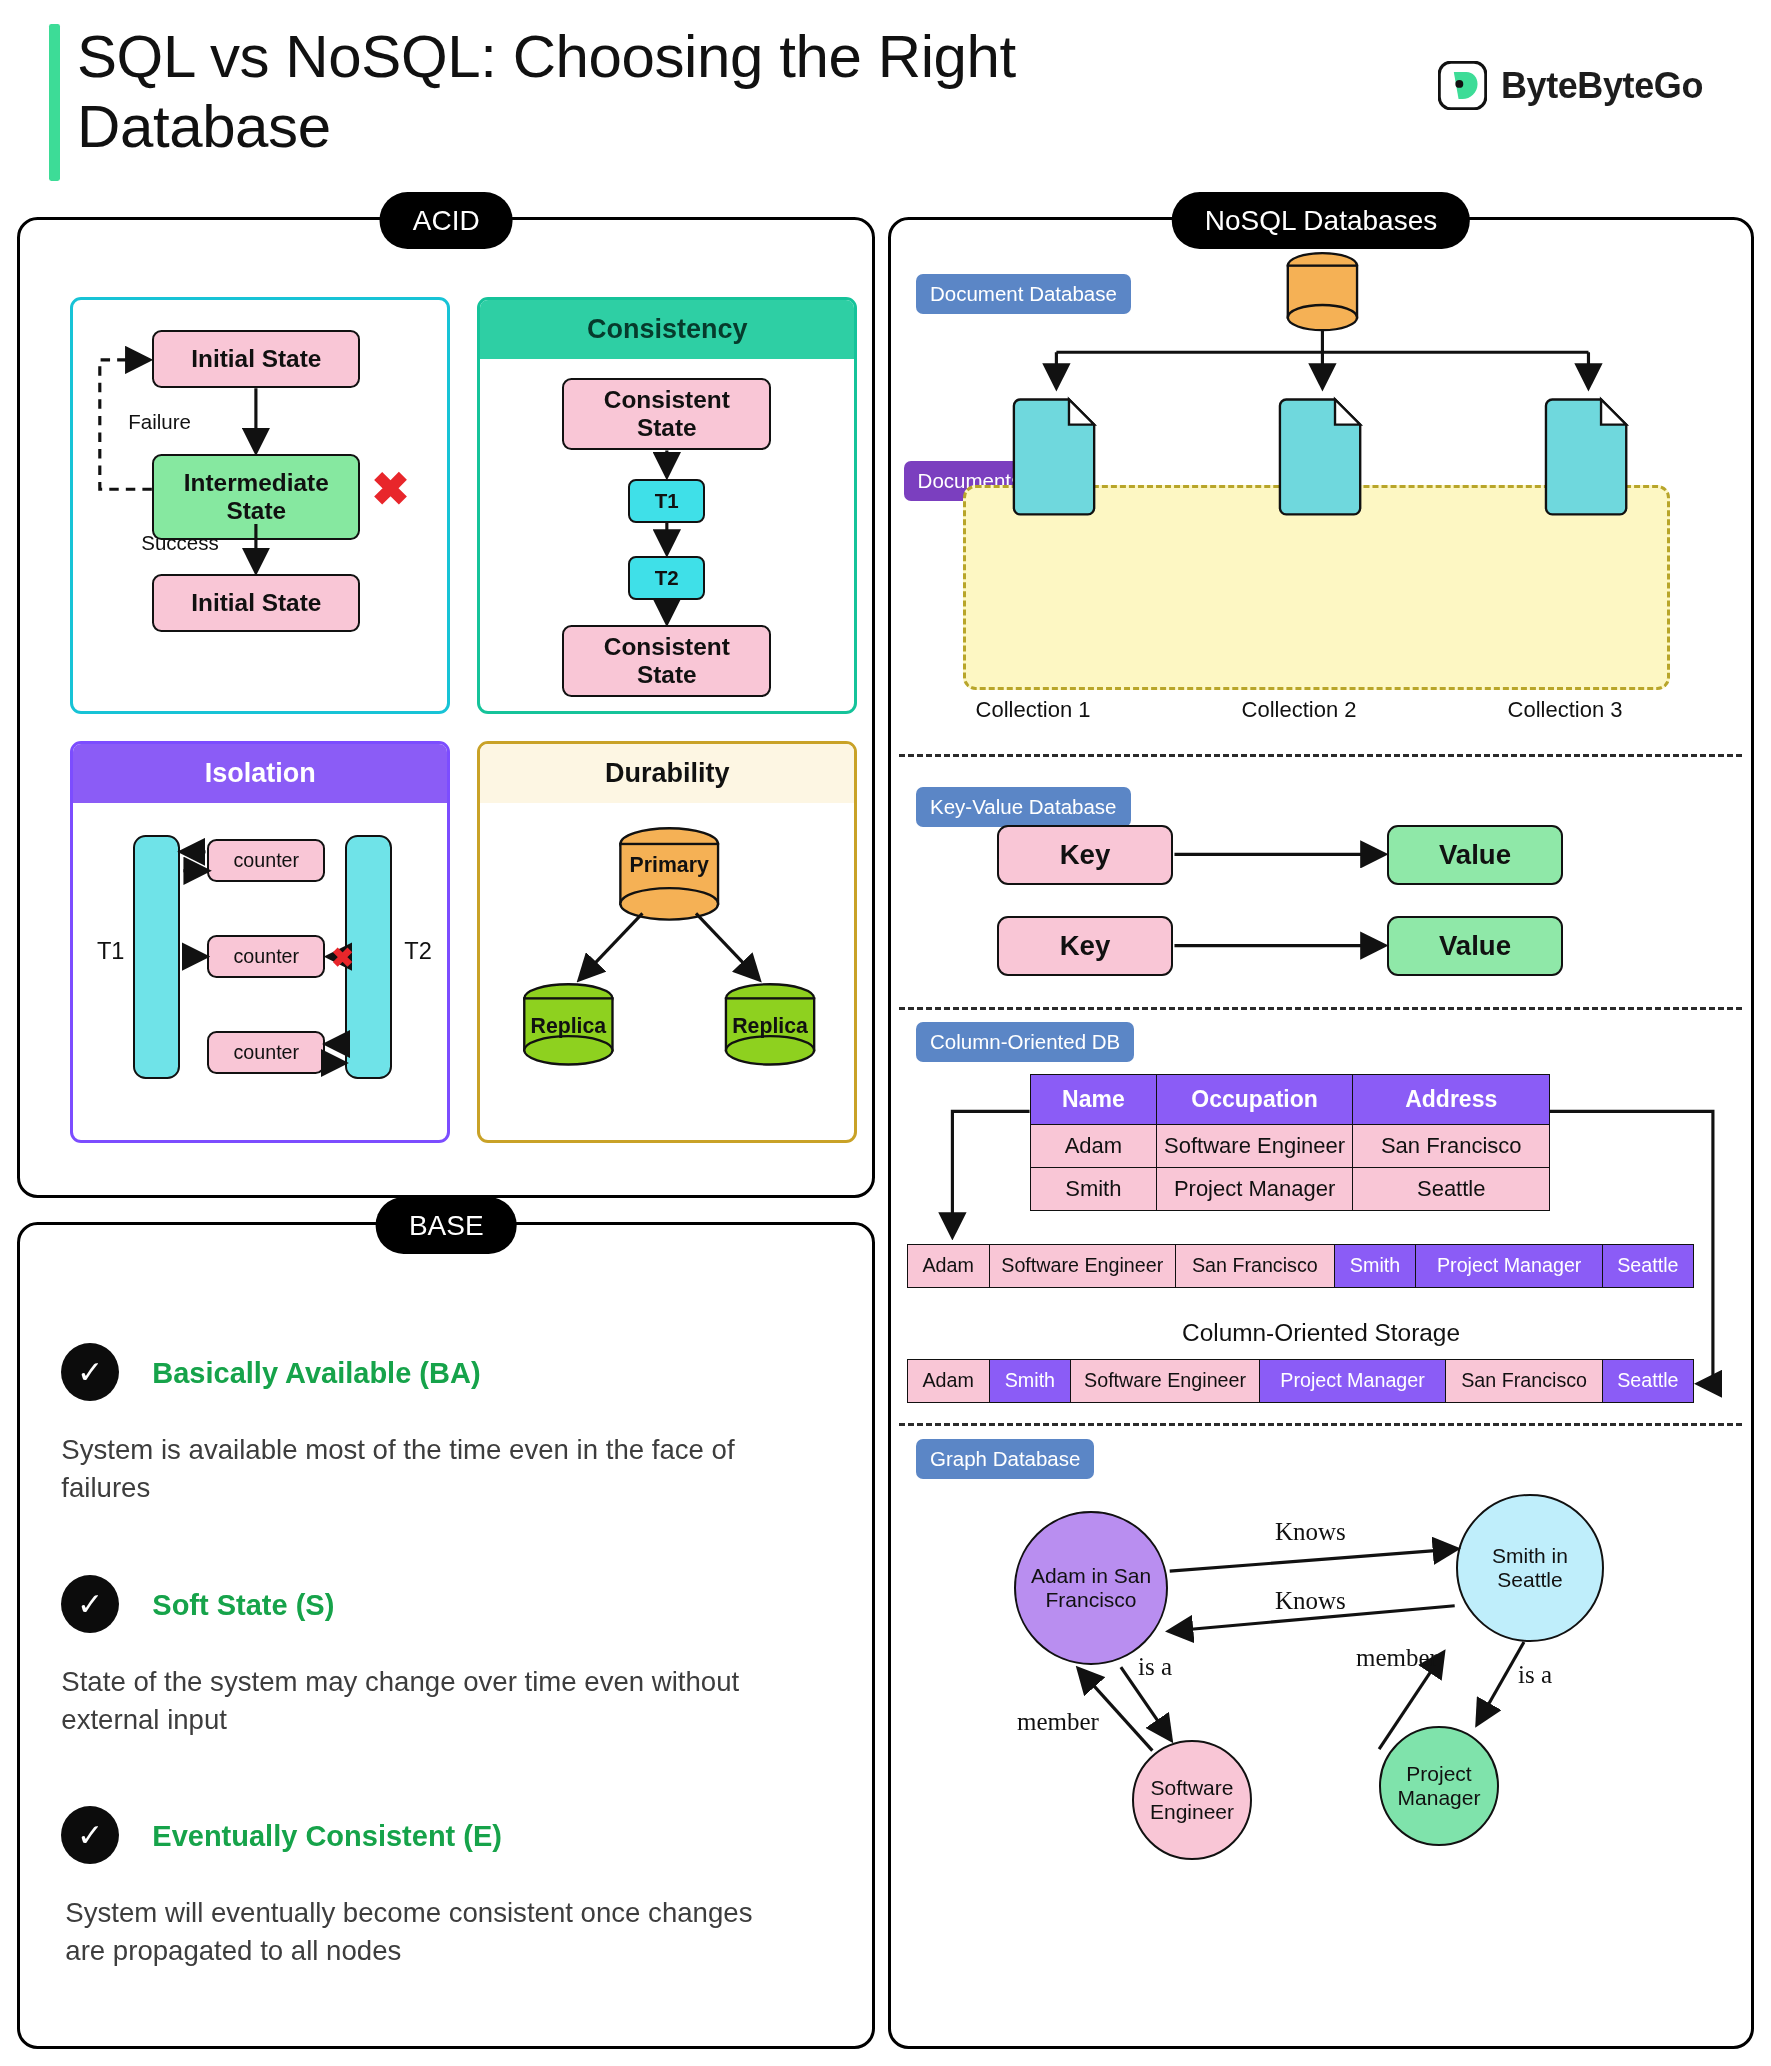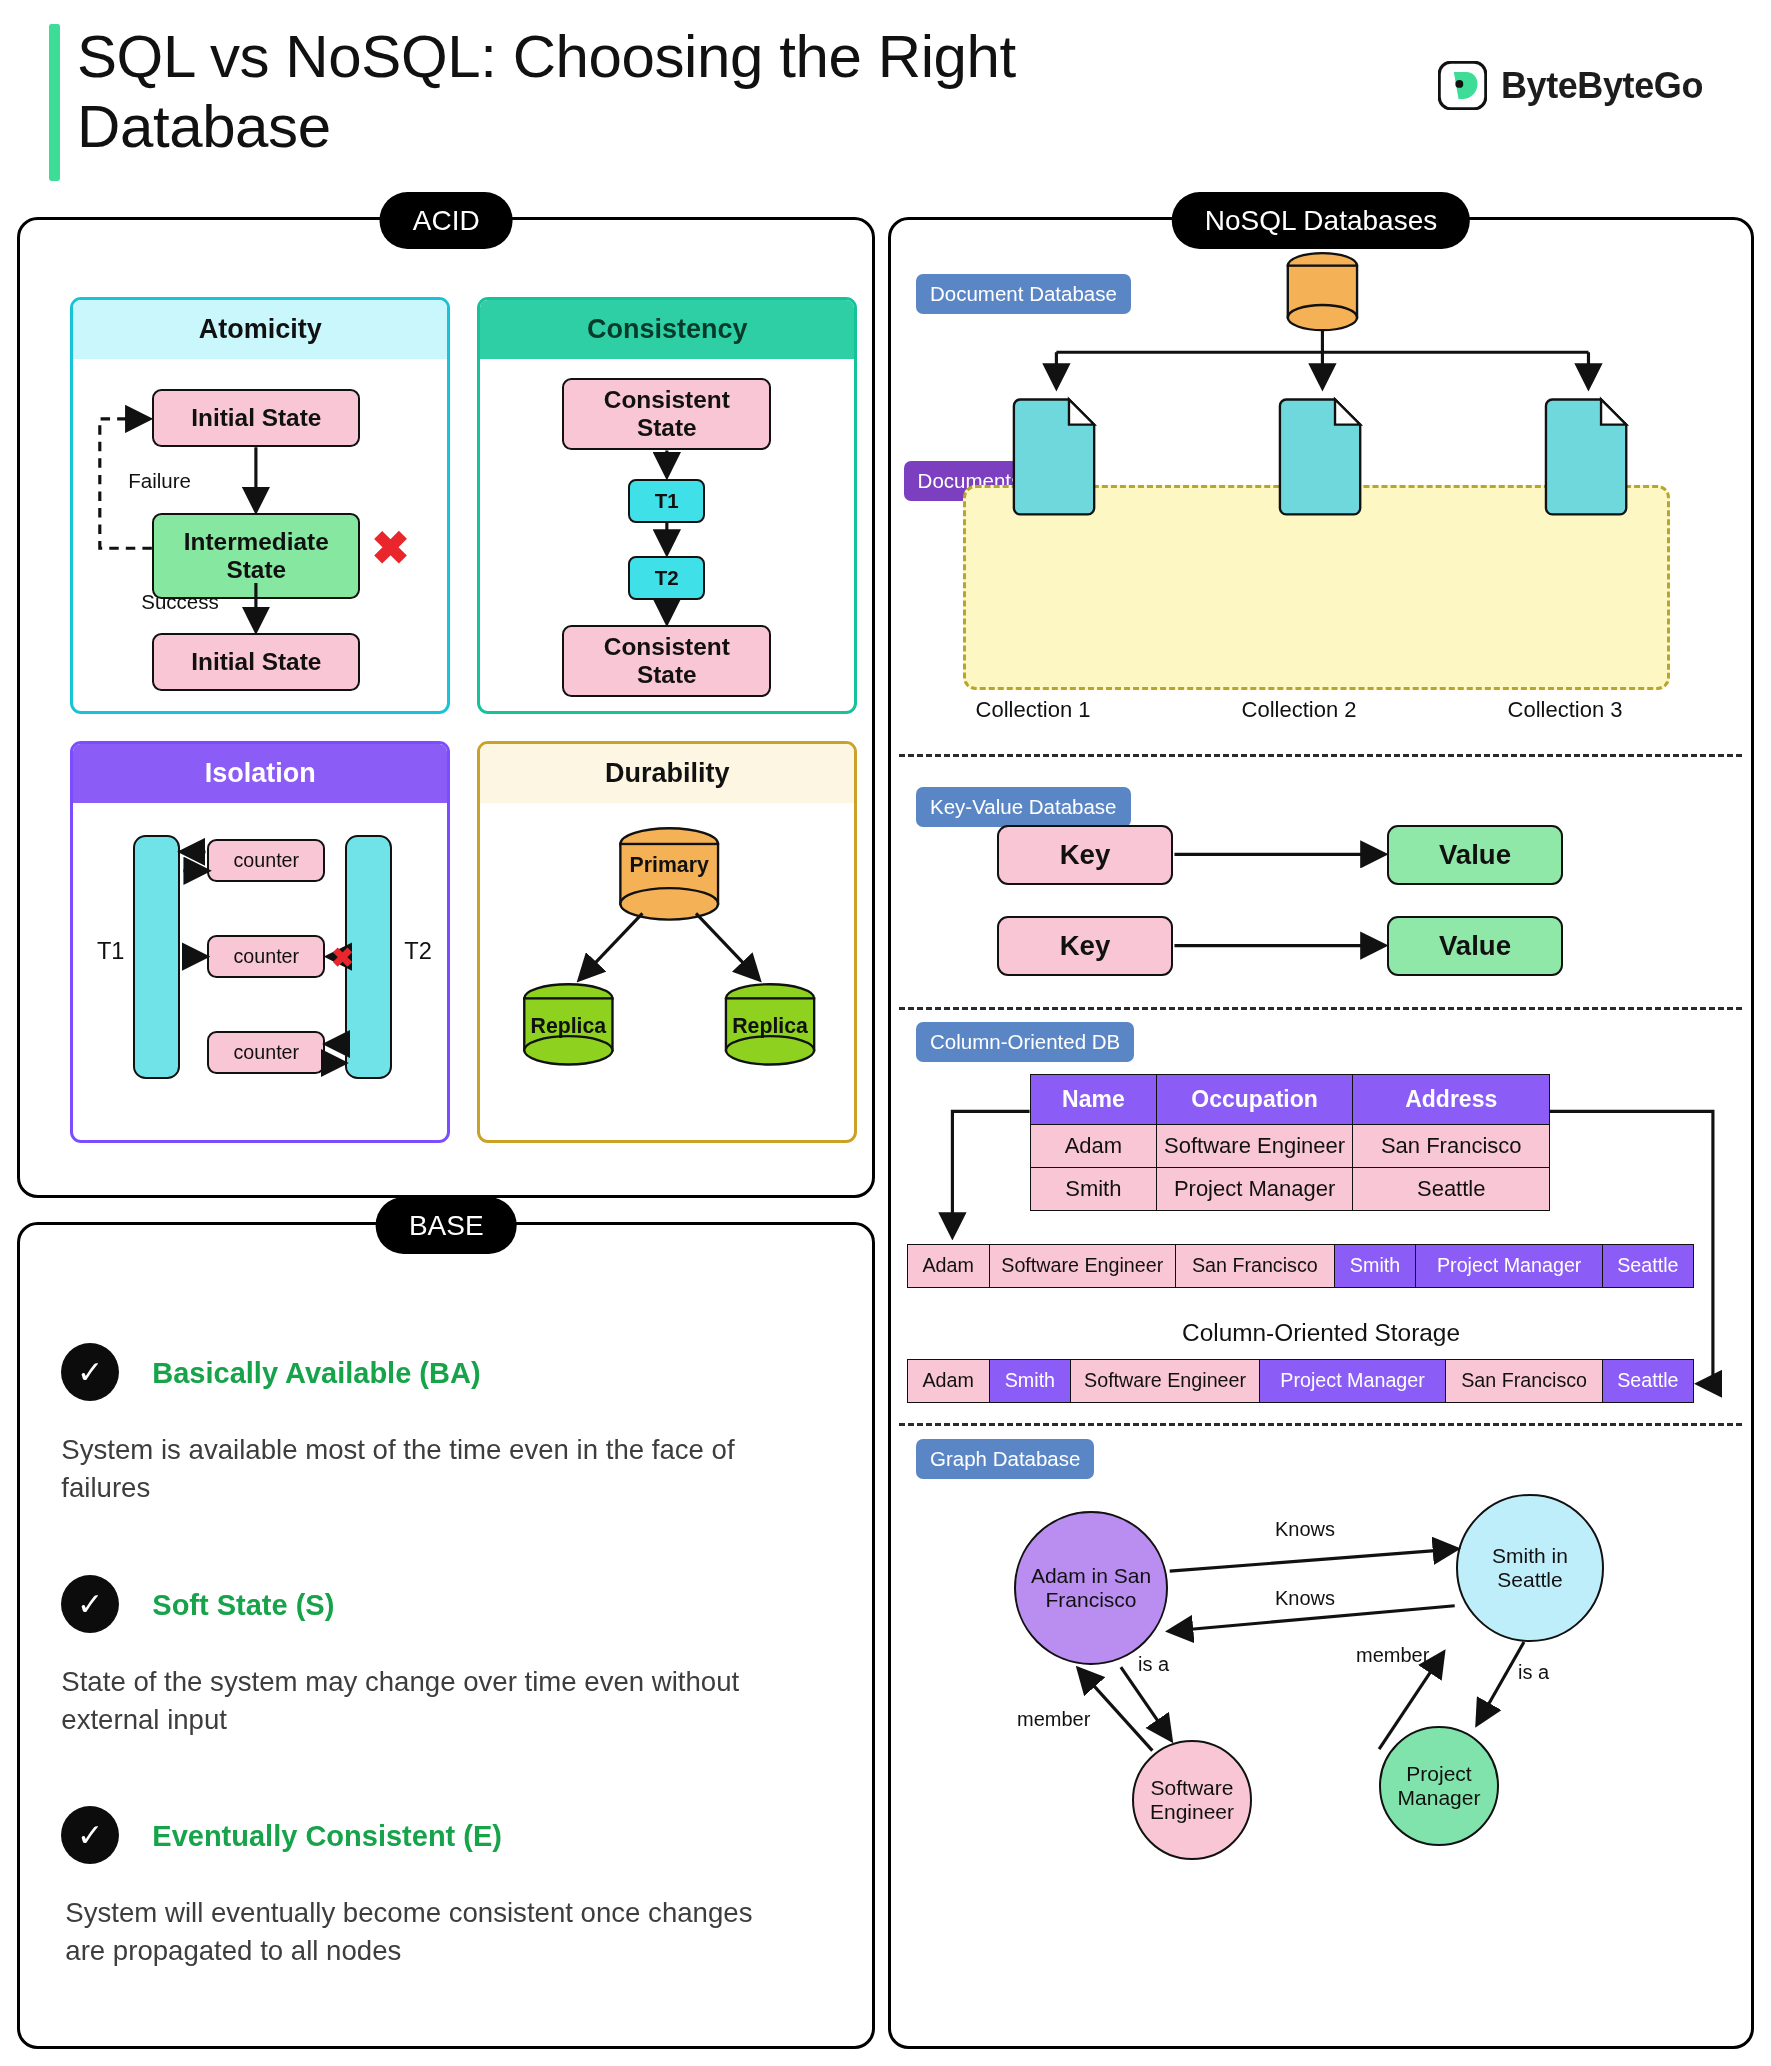--- a/index.html
+++ b/index.html
@@ -87,21 +87,21 @@
     padding: 9.4px 6.3px; background: #f9c6d6; }
   .strip div:last-child { border-right: none; }
 
   
   .node { position: absolute; border: 2.4px solid #111; border-radius: 50%;
     display: flex; align-items: center; justify-content: center; text-align: center; font-size: 21px; line-height: 1.15; }
   .n-purple { background: #b98ef0; }
   .n-cyan   { background: #bfeefb; }
   .n-pink   { background: #f9c6d6; }
   .n-green  { background: #7fe3ab; }
-  .edge-label { position: absolute; font-size: 20px; background: transparent; }
+  .edge-label { position: absolute; font-size: 25px; background: transparent; font-family: Liberation Serif, serif; }
 </style>
 </head>
 <body>
 
 <div class="page">
 
   <div class="header">
     <div class="title-bar"></div>
     <div class="title">SQL vs NoSQL: Choosing the Right Database</div>
     <div class="brand">
@@ -113,21 +113,20 @@
         </svg>
       </span>
       <span class="brand-name">ByteByteGo</span>
     </div>
   </div>
 
   <div class="panel panel-acid">
     <div class="panel-tab">ACID</div>
 
     <div class="acid-card card-atomicity">
-      <div class="acid-head">Atomicity</div>
       <div style="position:relative;height:339px;">
         <div class="box-pink" style="position:absolute;left:79px;top:30px;width:208px;height:58px;">Initial State</div>
         <div class="box-green" style="position:absolute;left:79px;top:154px;width:208px;height:86px;padding:0 6.3px;">Intermediate State</div>
         <div class="box-pink" style="position:absolute;left:79px;top:274px;width:208px;height:58px;">Initial State</div>
         <div class="small-label" style="left:55px;top:110px;">Failure</div>
         <div class="small-label" style="left:68px;top:231px;">Success</div>
         <svg class="overlay" width="380" height="339" viewBox="0 0 482 430">
           <defs>
             <marker id="ah" markerWidth="9" markerHeight="9" refX="7" refY="4.5" orient="auto">
               <path d="M0,0 L9,4.5 L0,9 z" fill="#111"></path>

